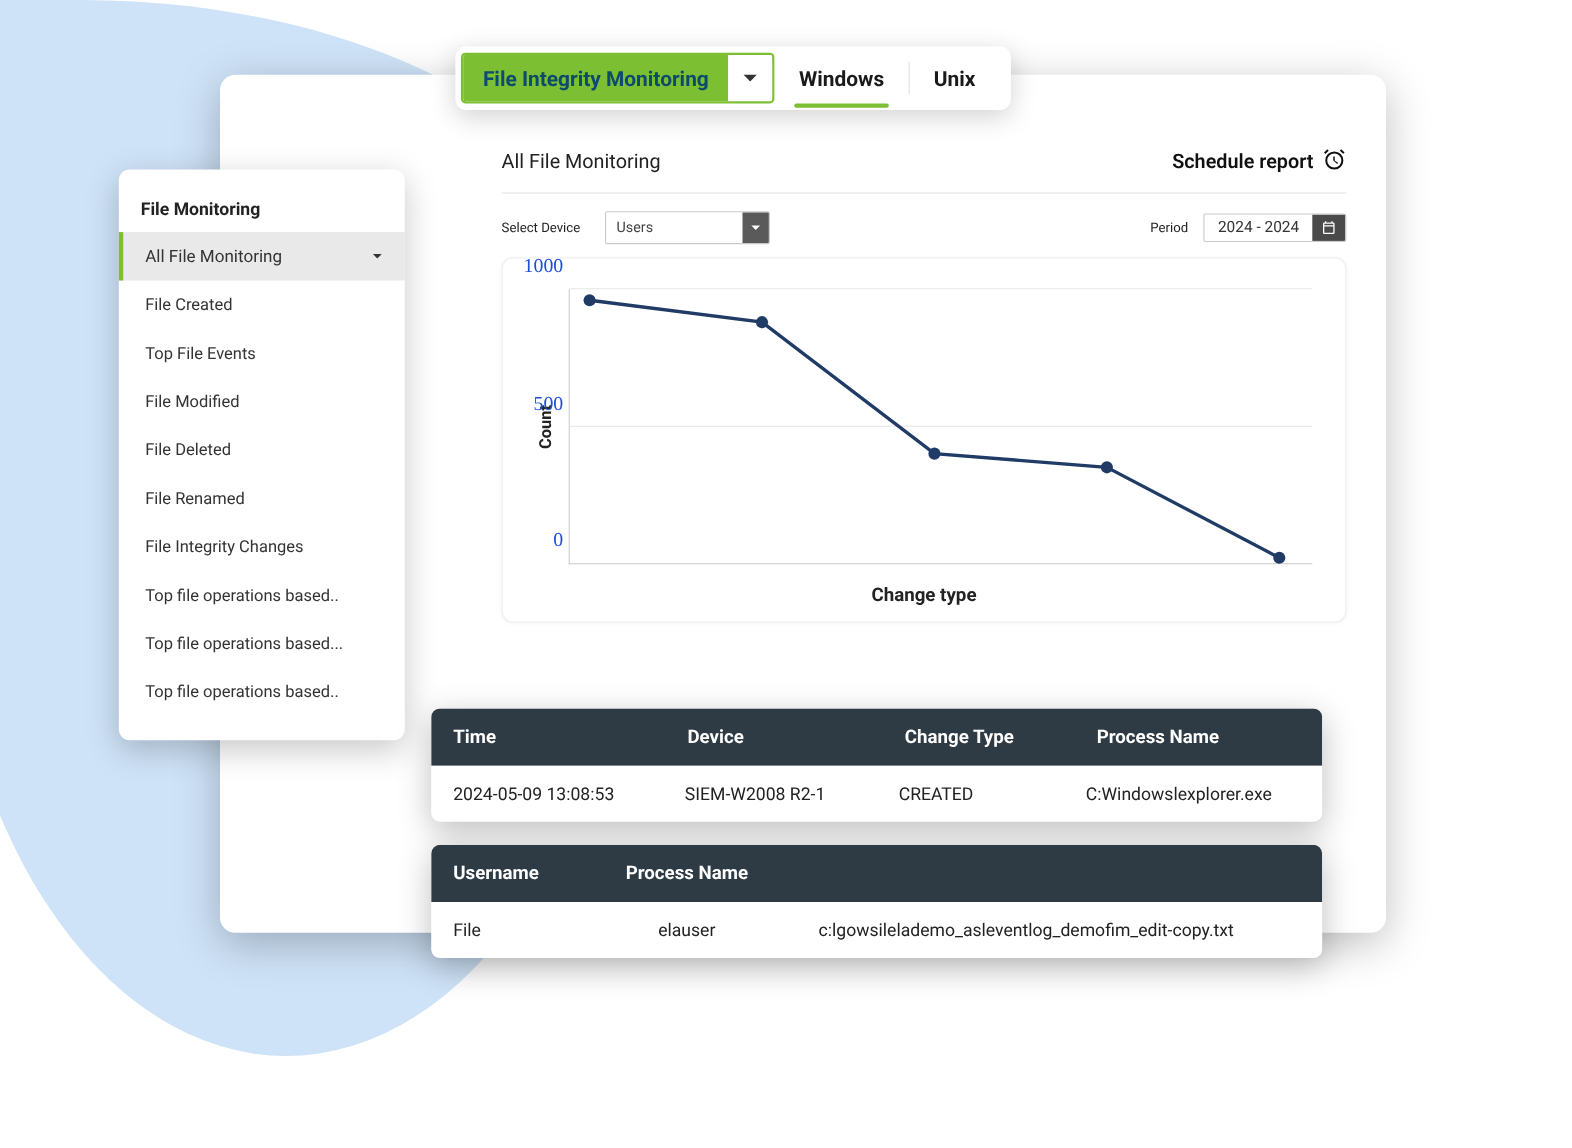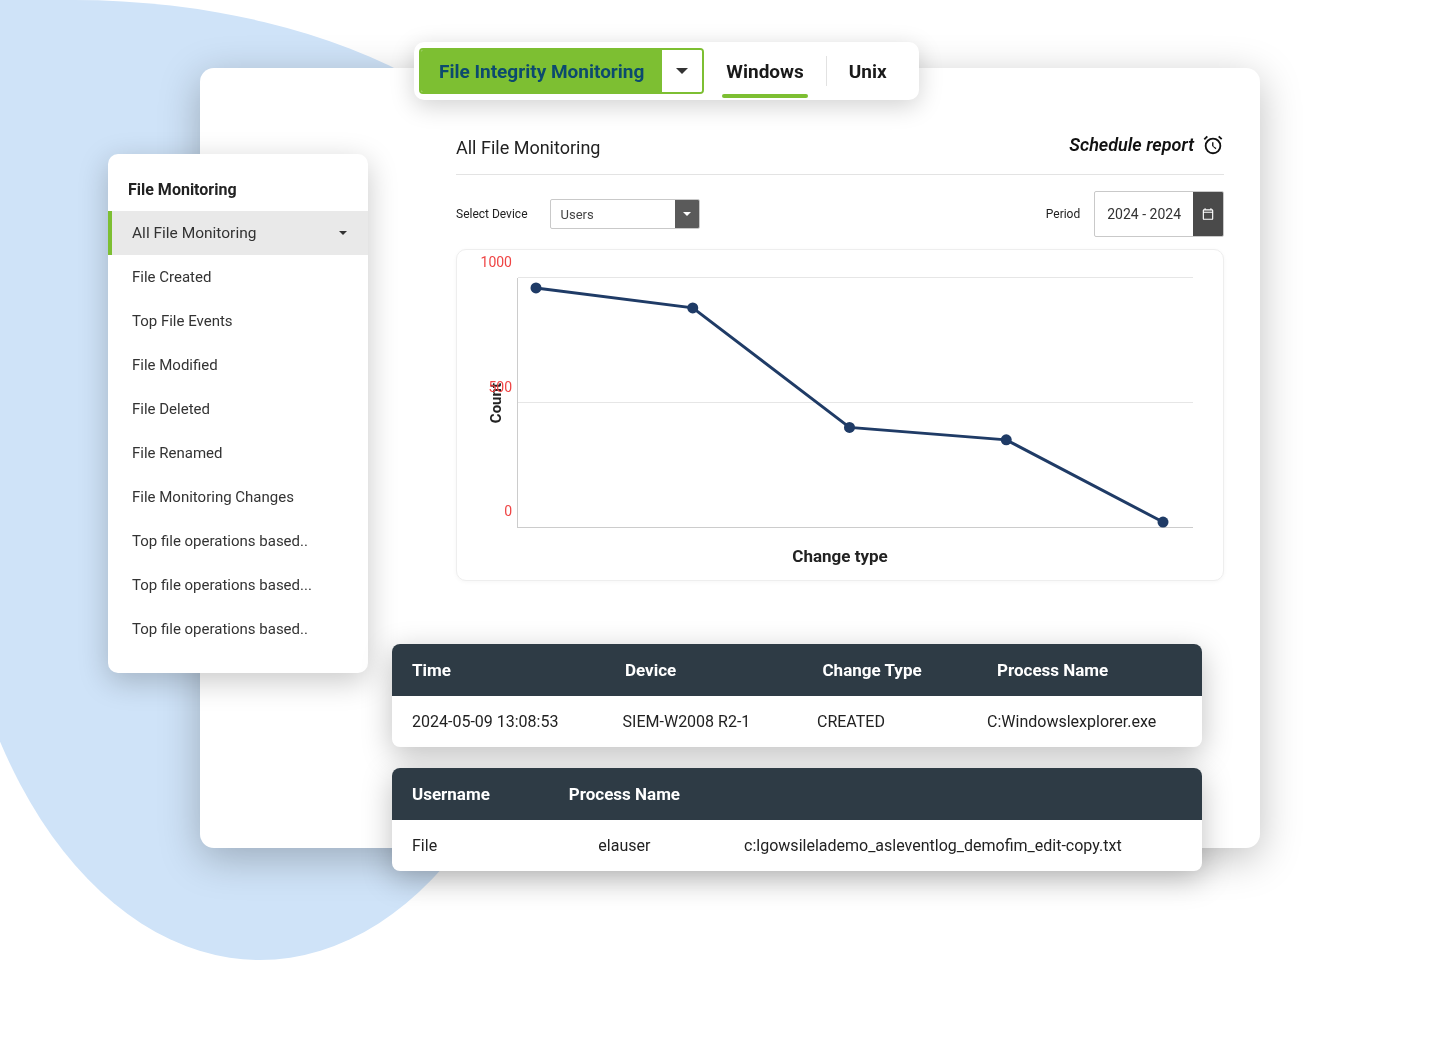--- a/index.html
+++ b/index.html
@@ -112,21 +112,21 @@
     padding: 0 36px;
   }
   .header-row {
     display: flex;
     justify-content: space-between;
     align-items: center;
     padding: 6px 0 14px;
     margin-left: 220px;
   }
   .page-title { font-size: 18px; color: #222; }
-  .schedule { display:flex; align-items:flex-start; gap:8px; font-size:18px; font-weight:600; color:#111; cursor:pointer;font-style:italic;}
+  .schedule { display:flex; align-items:center; gap:8px; font-size:18px; font-weight:600; color:#111; cursor:pointer;}
   .schedule svg { width: 22px; height: 22px; }
 
   .rule { height:1px; background:#e3e3e3; margin-left:220px; }
 
   .filter-row {
     display:flex; align-items:center; justify-content:space-between;
     margin-left:220px; padding: 16px 0 12px;
   }
   .filter-left { display:flex; align-items:center; gap:22px;}
   .filter-label { font-size:12px; color:#222; }
@@ -138,21 +138,21 @@
     overflow:hidden;
     cursor:pointer;
   }
   .select-box .val { flex:1; padding:0 10px; }
   .select-box .dd {
     width:24px; height:100%; background:#5a5a5a; display:flex; align-items:center; justify-content:center; color:#fff;
   }
   .select-box .dd svg{width:10px;height:10px;}
   .filter-right { display:flex; align-items:center; gap:14px;}
   .period-box {
-    display:flex; align-items:center; height:46px; border:1px solid #c9c9c9;
+    display:flex; align-items:center; height:26px; border:1px solid #c9c9c9;
     font-size:14px; color:#333; overflow:hidden; border-radius:2px;
     cursor:pointer;
   }
   .period-box .val{ padding:0 12px;}
   .period-box .cal{
     width:30px; height:100%; background:#4a4a4a; display:flex; align-items:center; justify-content:center; color:#fff;
   }
   .period-box .cal svg{width:14px;height:14px;}
 
   
@@ -174,22 +174,22 @@
     transform: rotate(180deg);
     font-size:15px; font-weight:700; color:#222;
     align-self:center;
     margin-right:12px;
   }
   .plot{
     flex:1; position:relative; border-left:1px solid #ccc; border-bottom:1px solid #ccc;
   }
   .plot .hline{ position:absolute; left:0; right:0; height:1px; background:#e6e6e6;}
   .ytick{
-    position:absolute; left:-46px; font-size:14px; color:#ef4444; transform:translateY(-50%);
-    width:40px; text-align:right;
+    position:absolute; left:-46px; font-size:18px; color:#1d4ed8; transform:translateY(-50%);
+    width:40px; text-align:right;font-family:Liberation Serif, serif;
   }
   .chart-svg{ position:absolute; inset:0; overflow:visible;}
   .chart-xlabel{ text-align:center; font-size:17px; font-weight:700; color:#222; padding-top:18px;}
 
   
   .tbl {
     position:absolute;
     background:#fff;
     border-radius:8px;
     box-shadow:0 8px 30px rgba(0,0,0,0.25);
@@ -351,21 +351,21 @@
       <div class="sidebar-item">
         <span>File Modified</span>
       </div>
       <div class="sidebar-item">
         <span>File Deleted</span>
       </div>
       <div class="sidebar-item">
         <span>File Renamed</span>
       </div>
       <div class="sidebar-item">
-        <span>File Monitoring Changes</span>
+        <span>File Integrity Changes</span>
       </div>
       <div class="sidebar-item">
         <span>Top file operations based..</span>
       </div>
       <div class="sidebar-item">
         <span>Top file operations based...</span>
       </div>
       <div class="sidebar-item">
         <span>Top file operations based..</span>
       </div>

